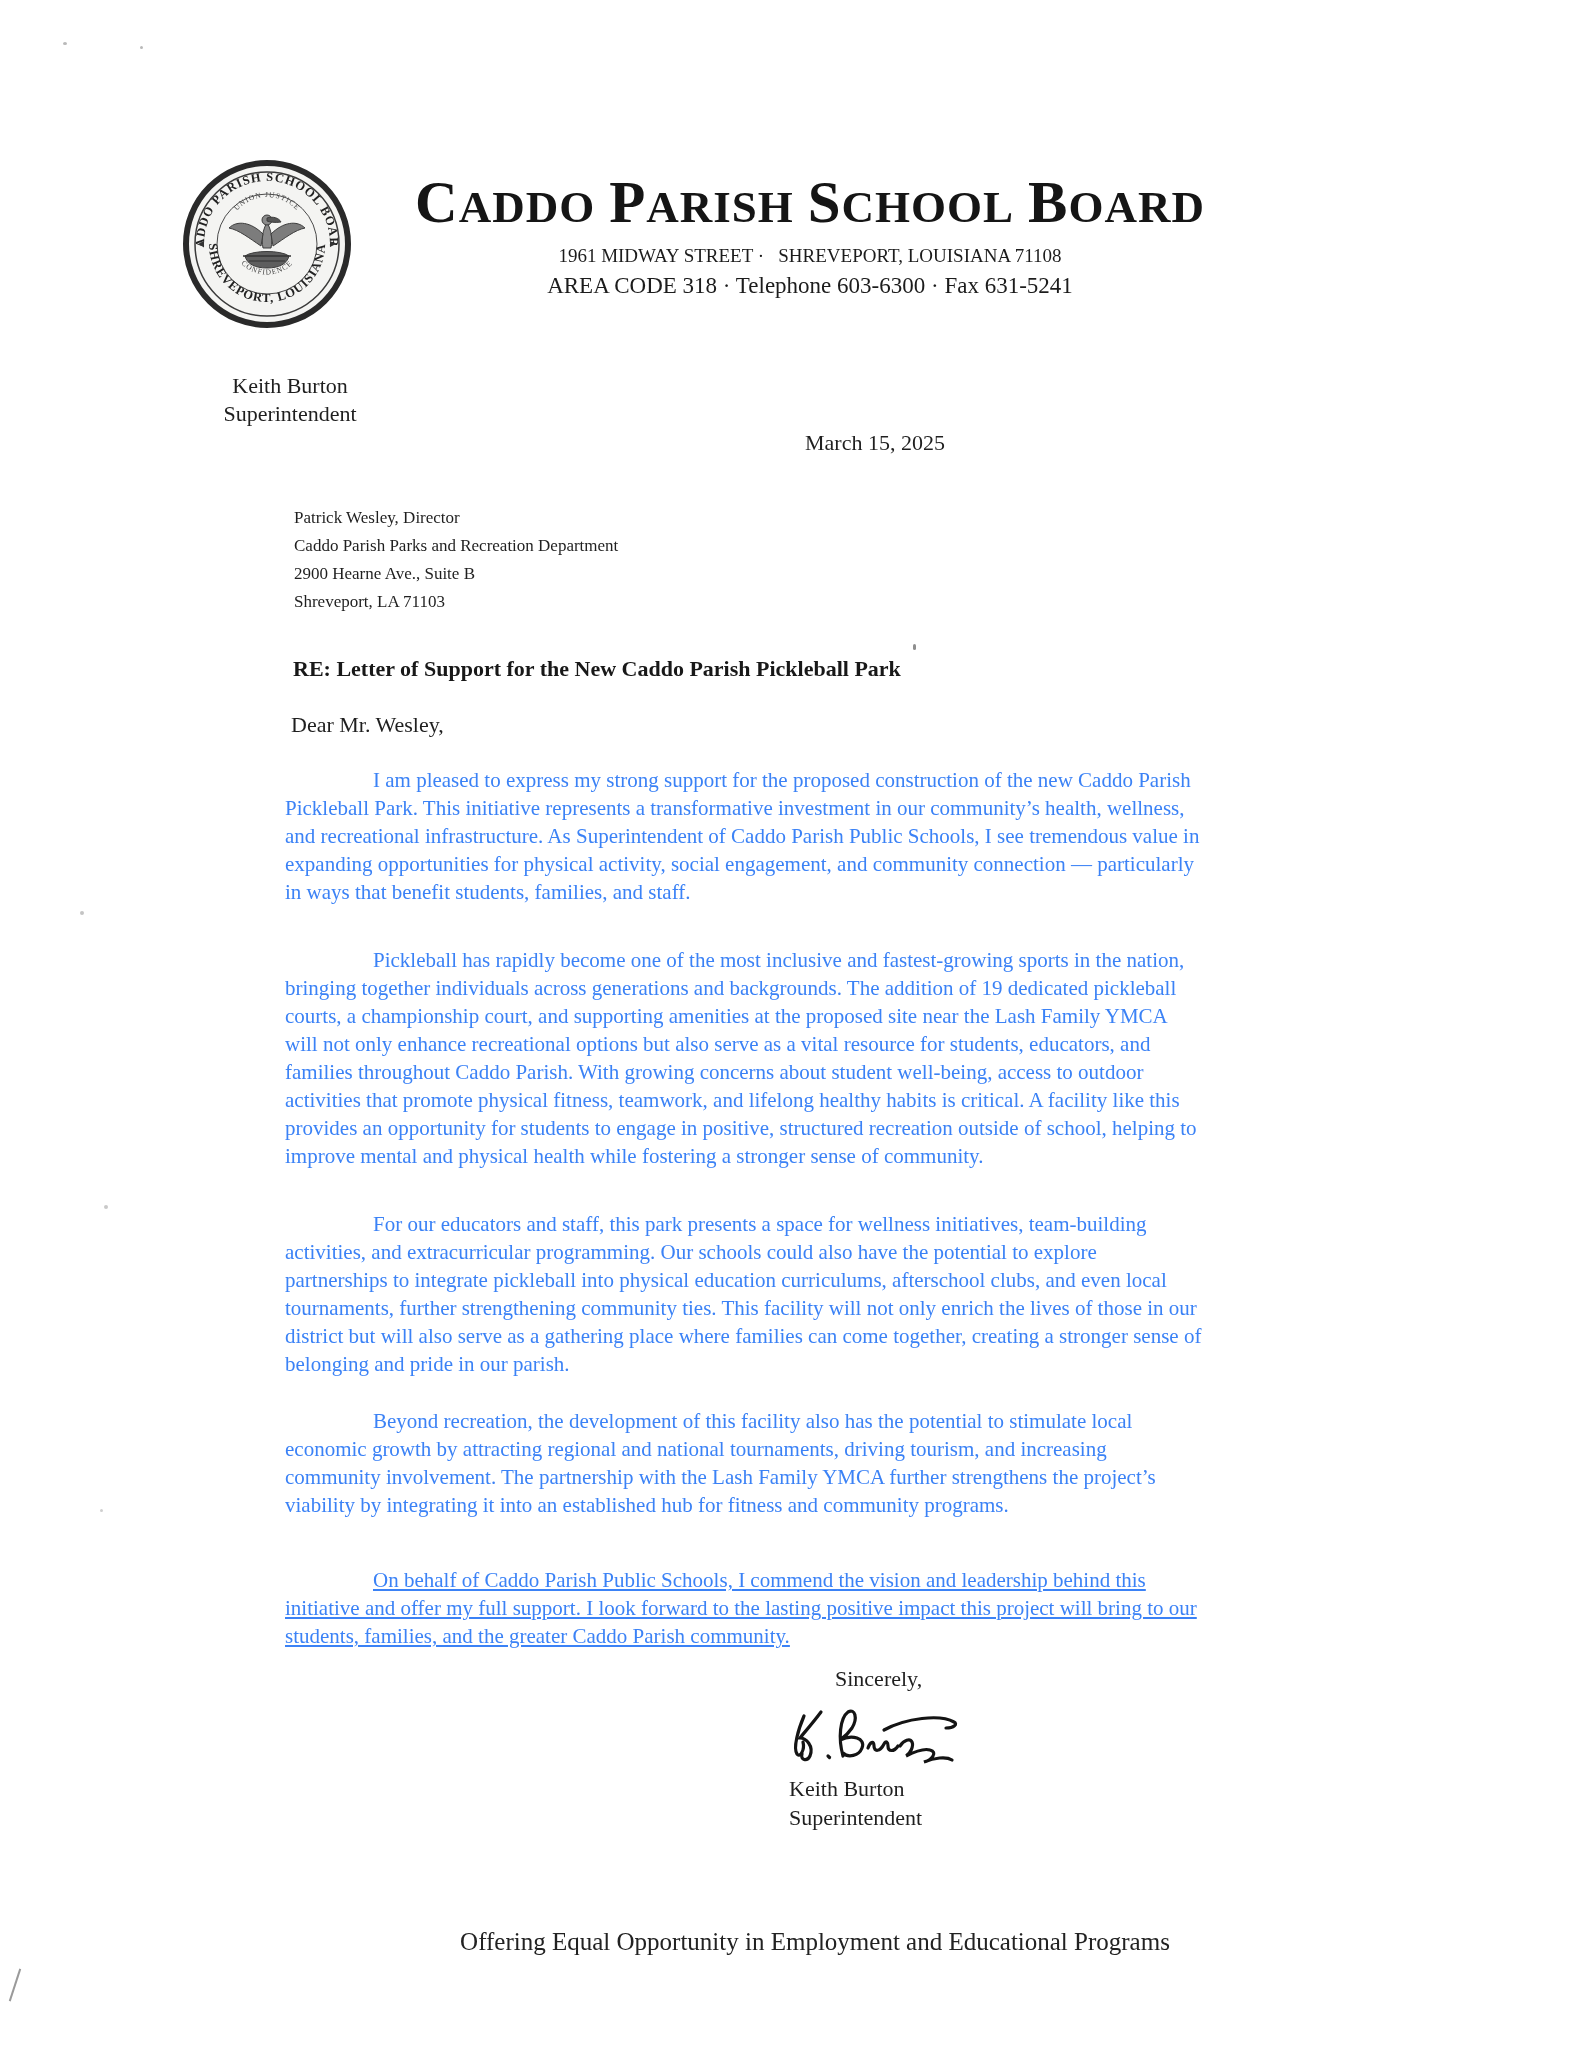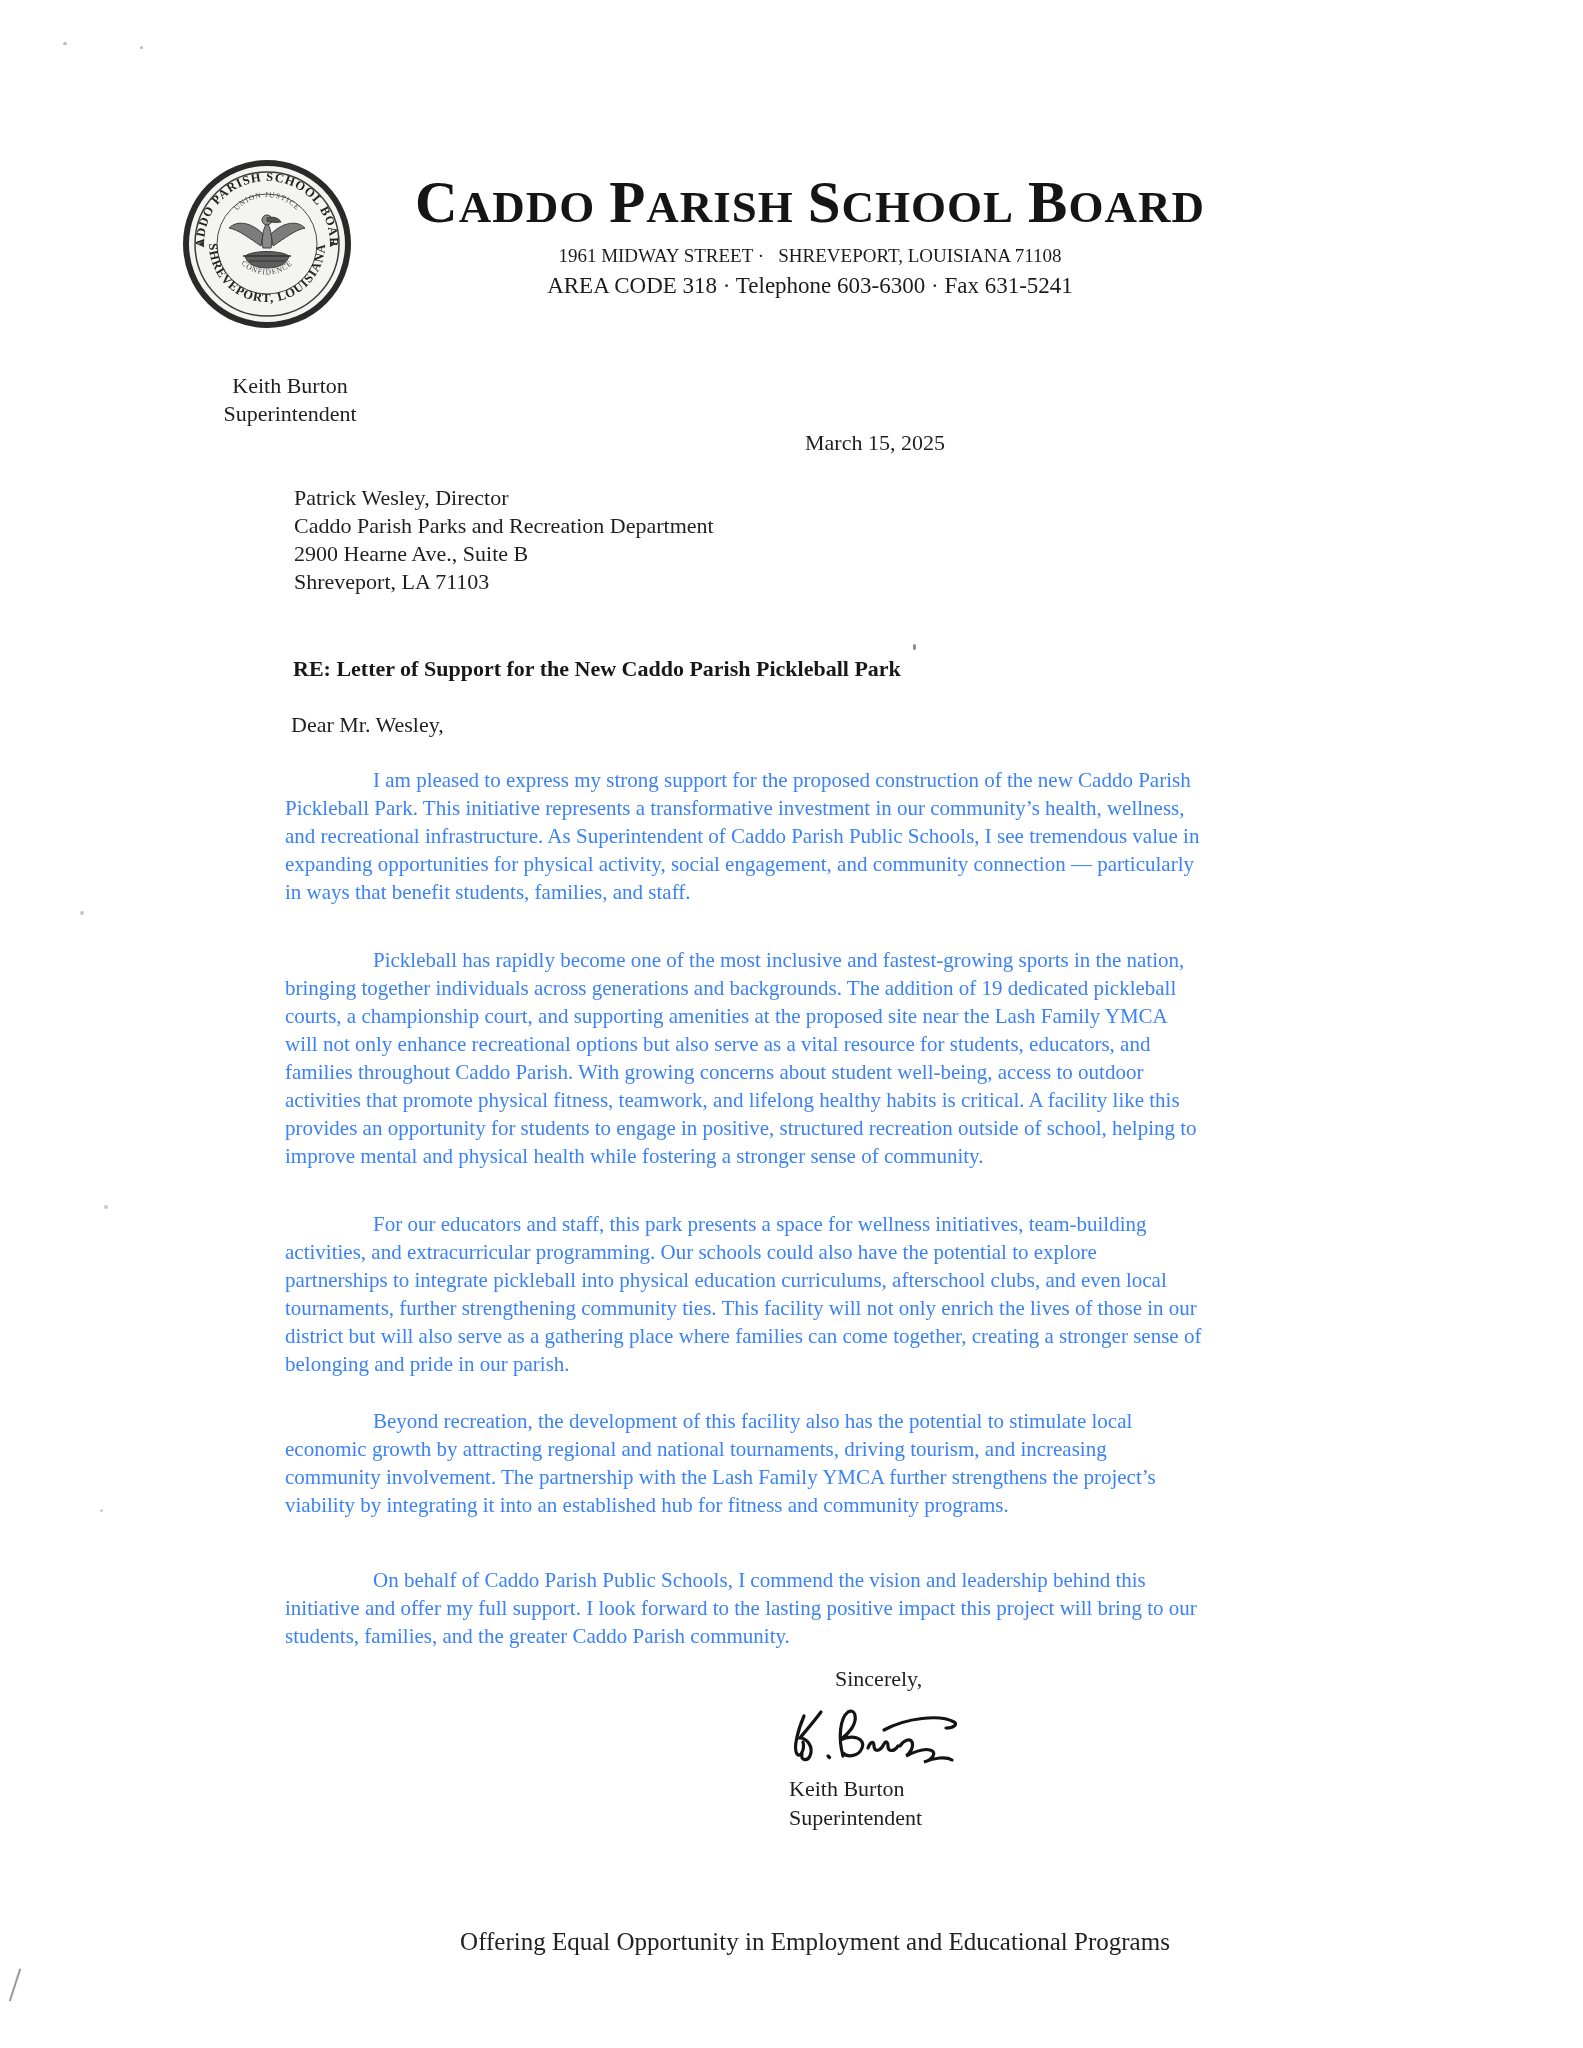--- a/index.html
+++ b/index.html
@@ -17,33 +17,33 @@
   .title-block{position:absolute;left:350px;top:168px;width:920px;text-align:center;}
   .board-title{font-weight:bold;color:#151515;letter-spacing:1px;white-space:nowrap;}
   .board-title .word{margin:0 7px;}
   .ttl-init{font-size:59px;}
   .ttl-rest{font-size:45px;}
   .addr{font-size:19px;line-height:30px;color:#1c1c1c;white-space:pre;margin-top:4px;}
   .addr2{font-size:23px;line-height:30px;color:#1c1c1c;white-space:pre;}
   
   .sender{position:absolute;left:160px;top:372px;width:260px;text-align:center;font-size:22px;line-height:28px;}
   .date{position:absolute;left:805px;top:430px;font-size:22px;}
-  .recipient{position:absolute;left:294px;top:484px;font-size:22px;line-height:28px;}
+  .recipient{position:absolute;left:294px;top:504px;font-size:17px;line-height:28px;}
   .subject{position:absolute;left:293px;top:656px;font-size:22px;font-weight:bold;color:#181818;}
   .salutation{position:absolute;left:291px;top:712px;font-size:22px;}
   .para{
     position:absolute;left:285px;width:1120px;
     font-size:21px;line-height:28px;
     white-space:pre;text-indent:88px;color:#3b82f6;
   }
   .p1{top:766px;}
   .p2{top:946px;}
   .p3{top:1210px;}
   .p4{top:1407px;}
-  .p5{top:1566px;}
+  .p5{top:1566px;text-decoration:underline;}
   .closing-val{position:absolute;left:790px;top:1666px;font-size:22px;margin-left:45px;}
   .signature{position:absolute;left:788px;top:1700px;width:190px;height:80px;}
   .closing-name{position:absolute;left:789px;top:1774px;font-size:22px;line-height:29px;}
   .footer{position:absolute;left:50px;top:1928px;width:1530px;text-align:center;
     font-size:25px;color:#222;}
   
   .speck{position:absolute;border-radius:50%;background:#b9b9b9;}
   .sp1{left:63px;top:42px;width:4px;height:3px;}
   .sp2{left:140px;top:46px;width:3px;height:3px;}
   .sp3{left:80px;top:911px;width:4px;height:4px;background:#c4c4c4;}

